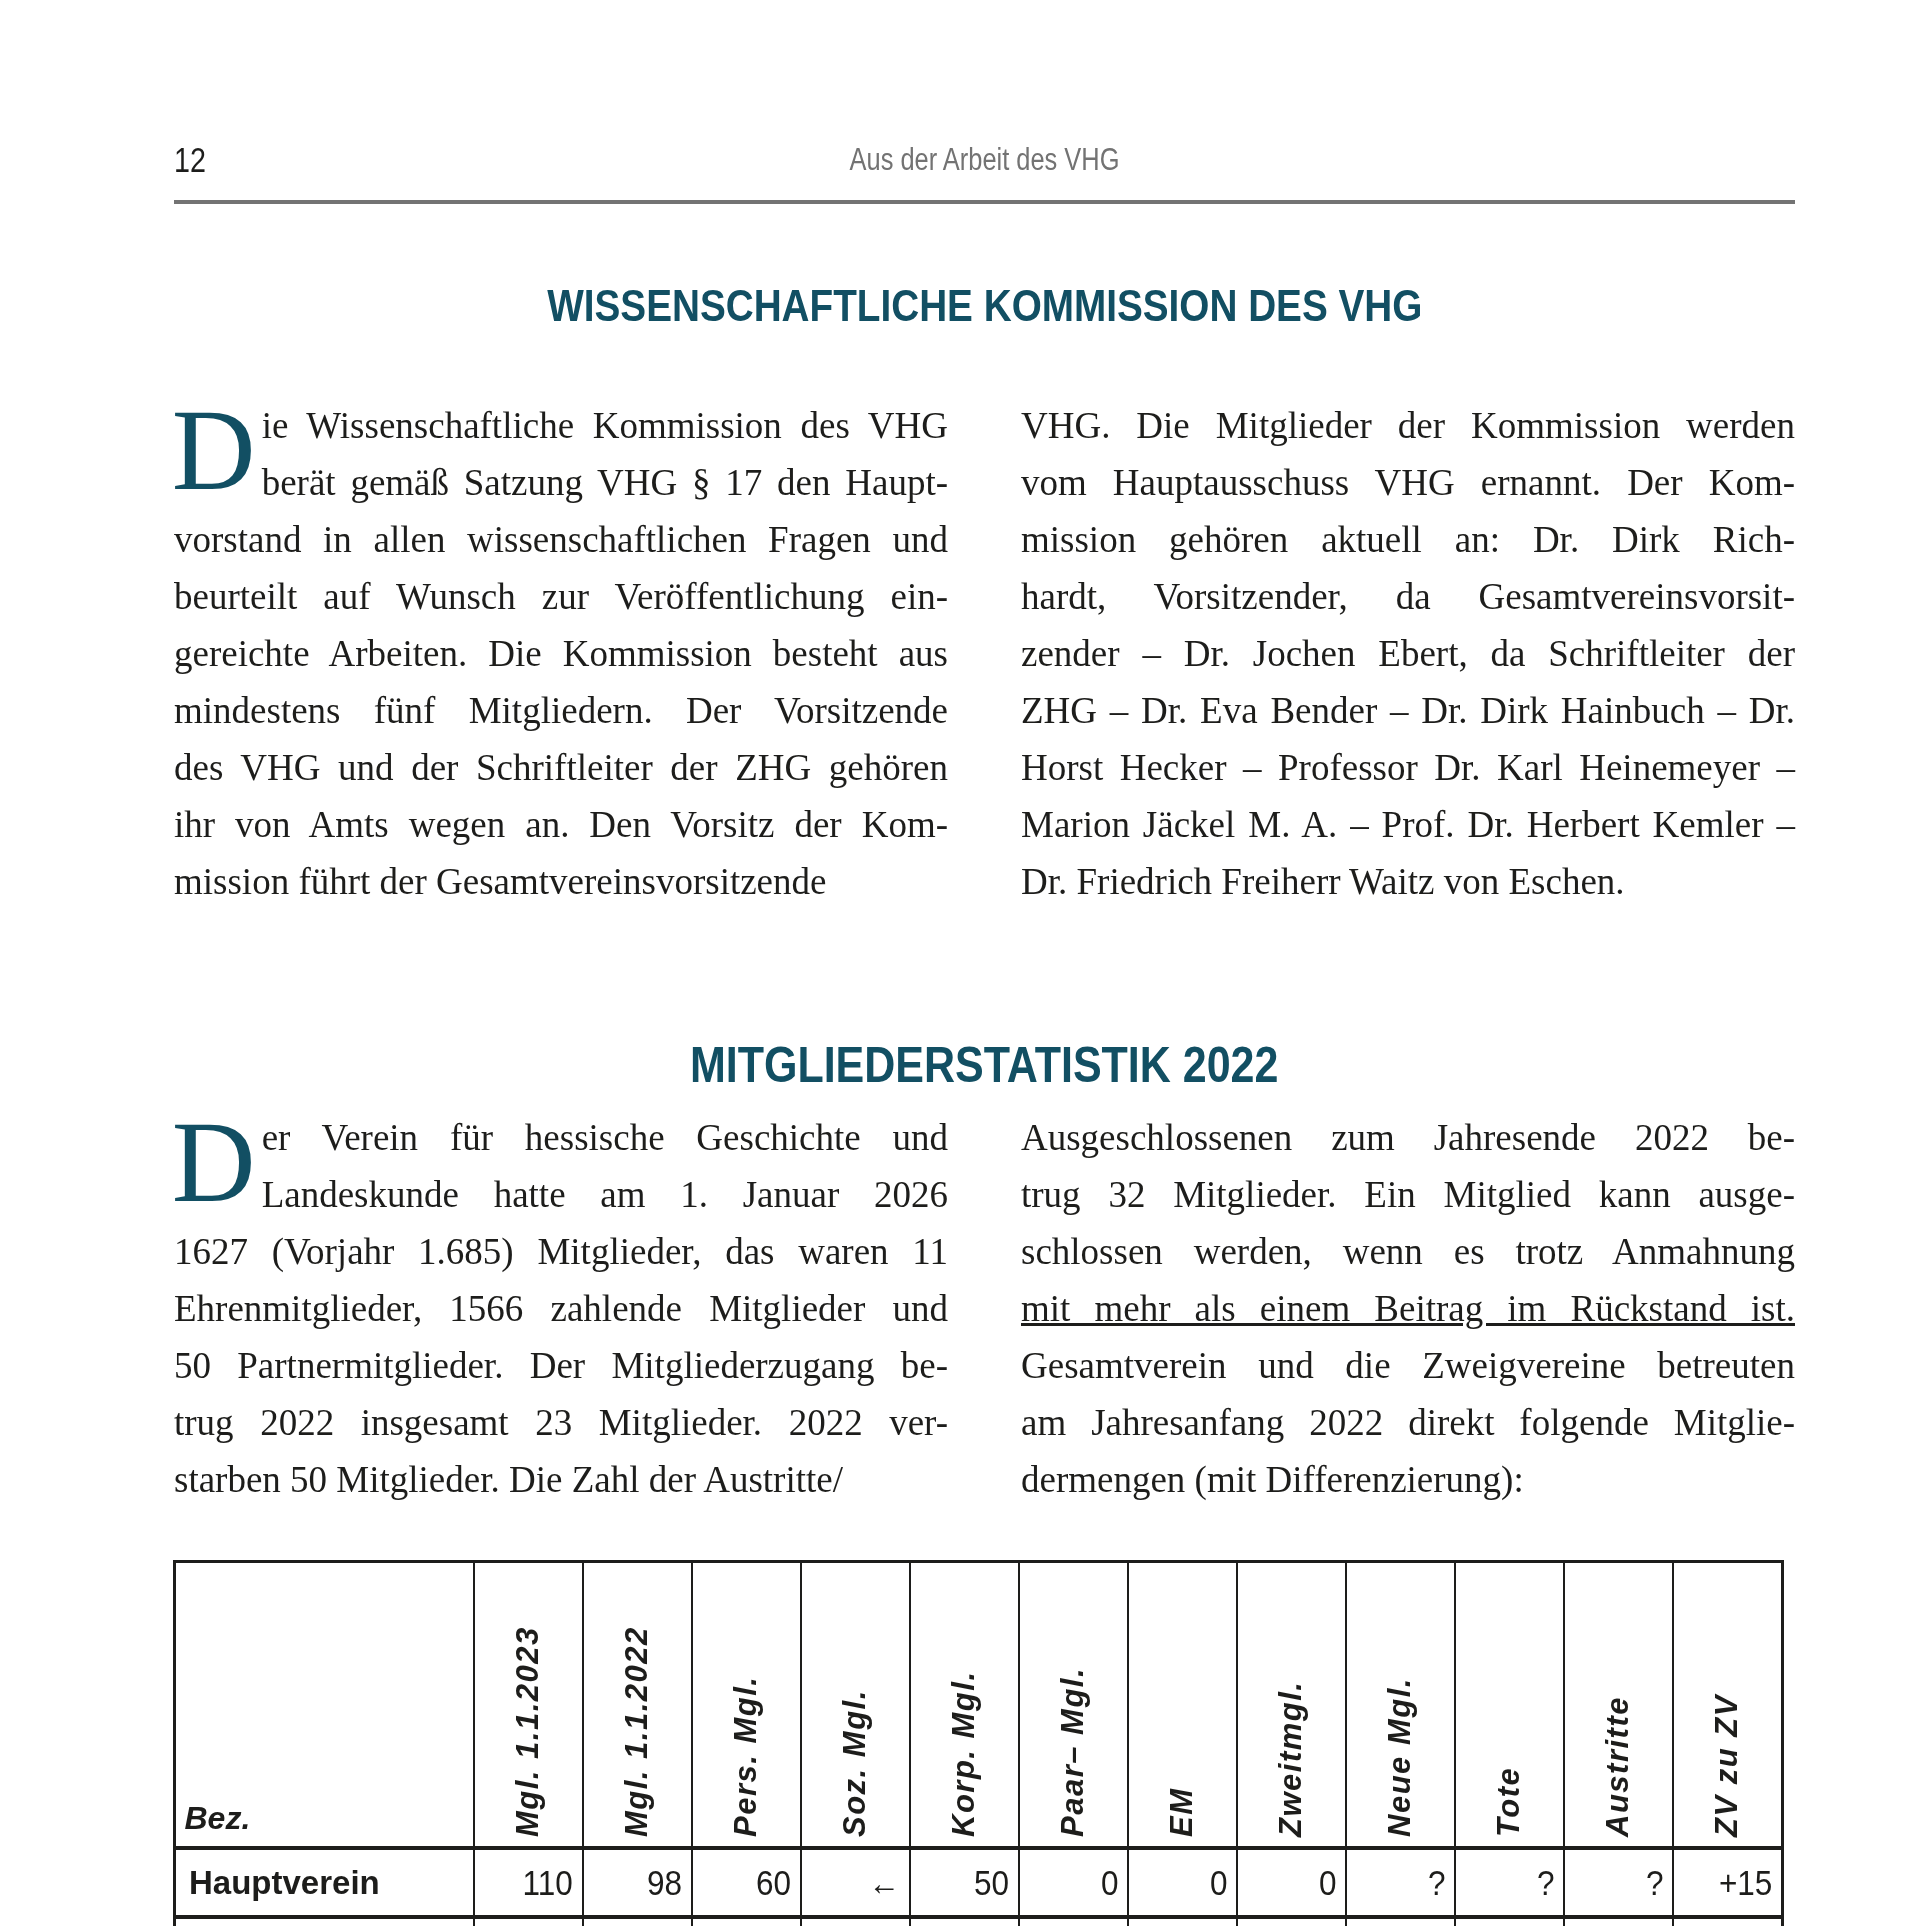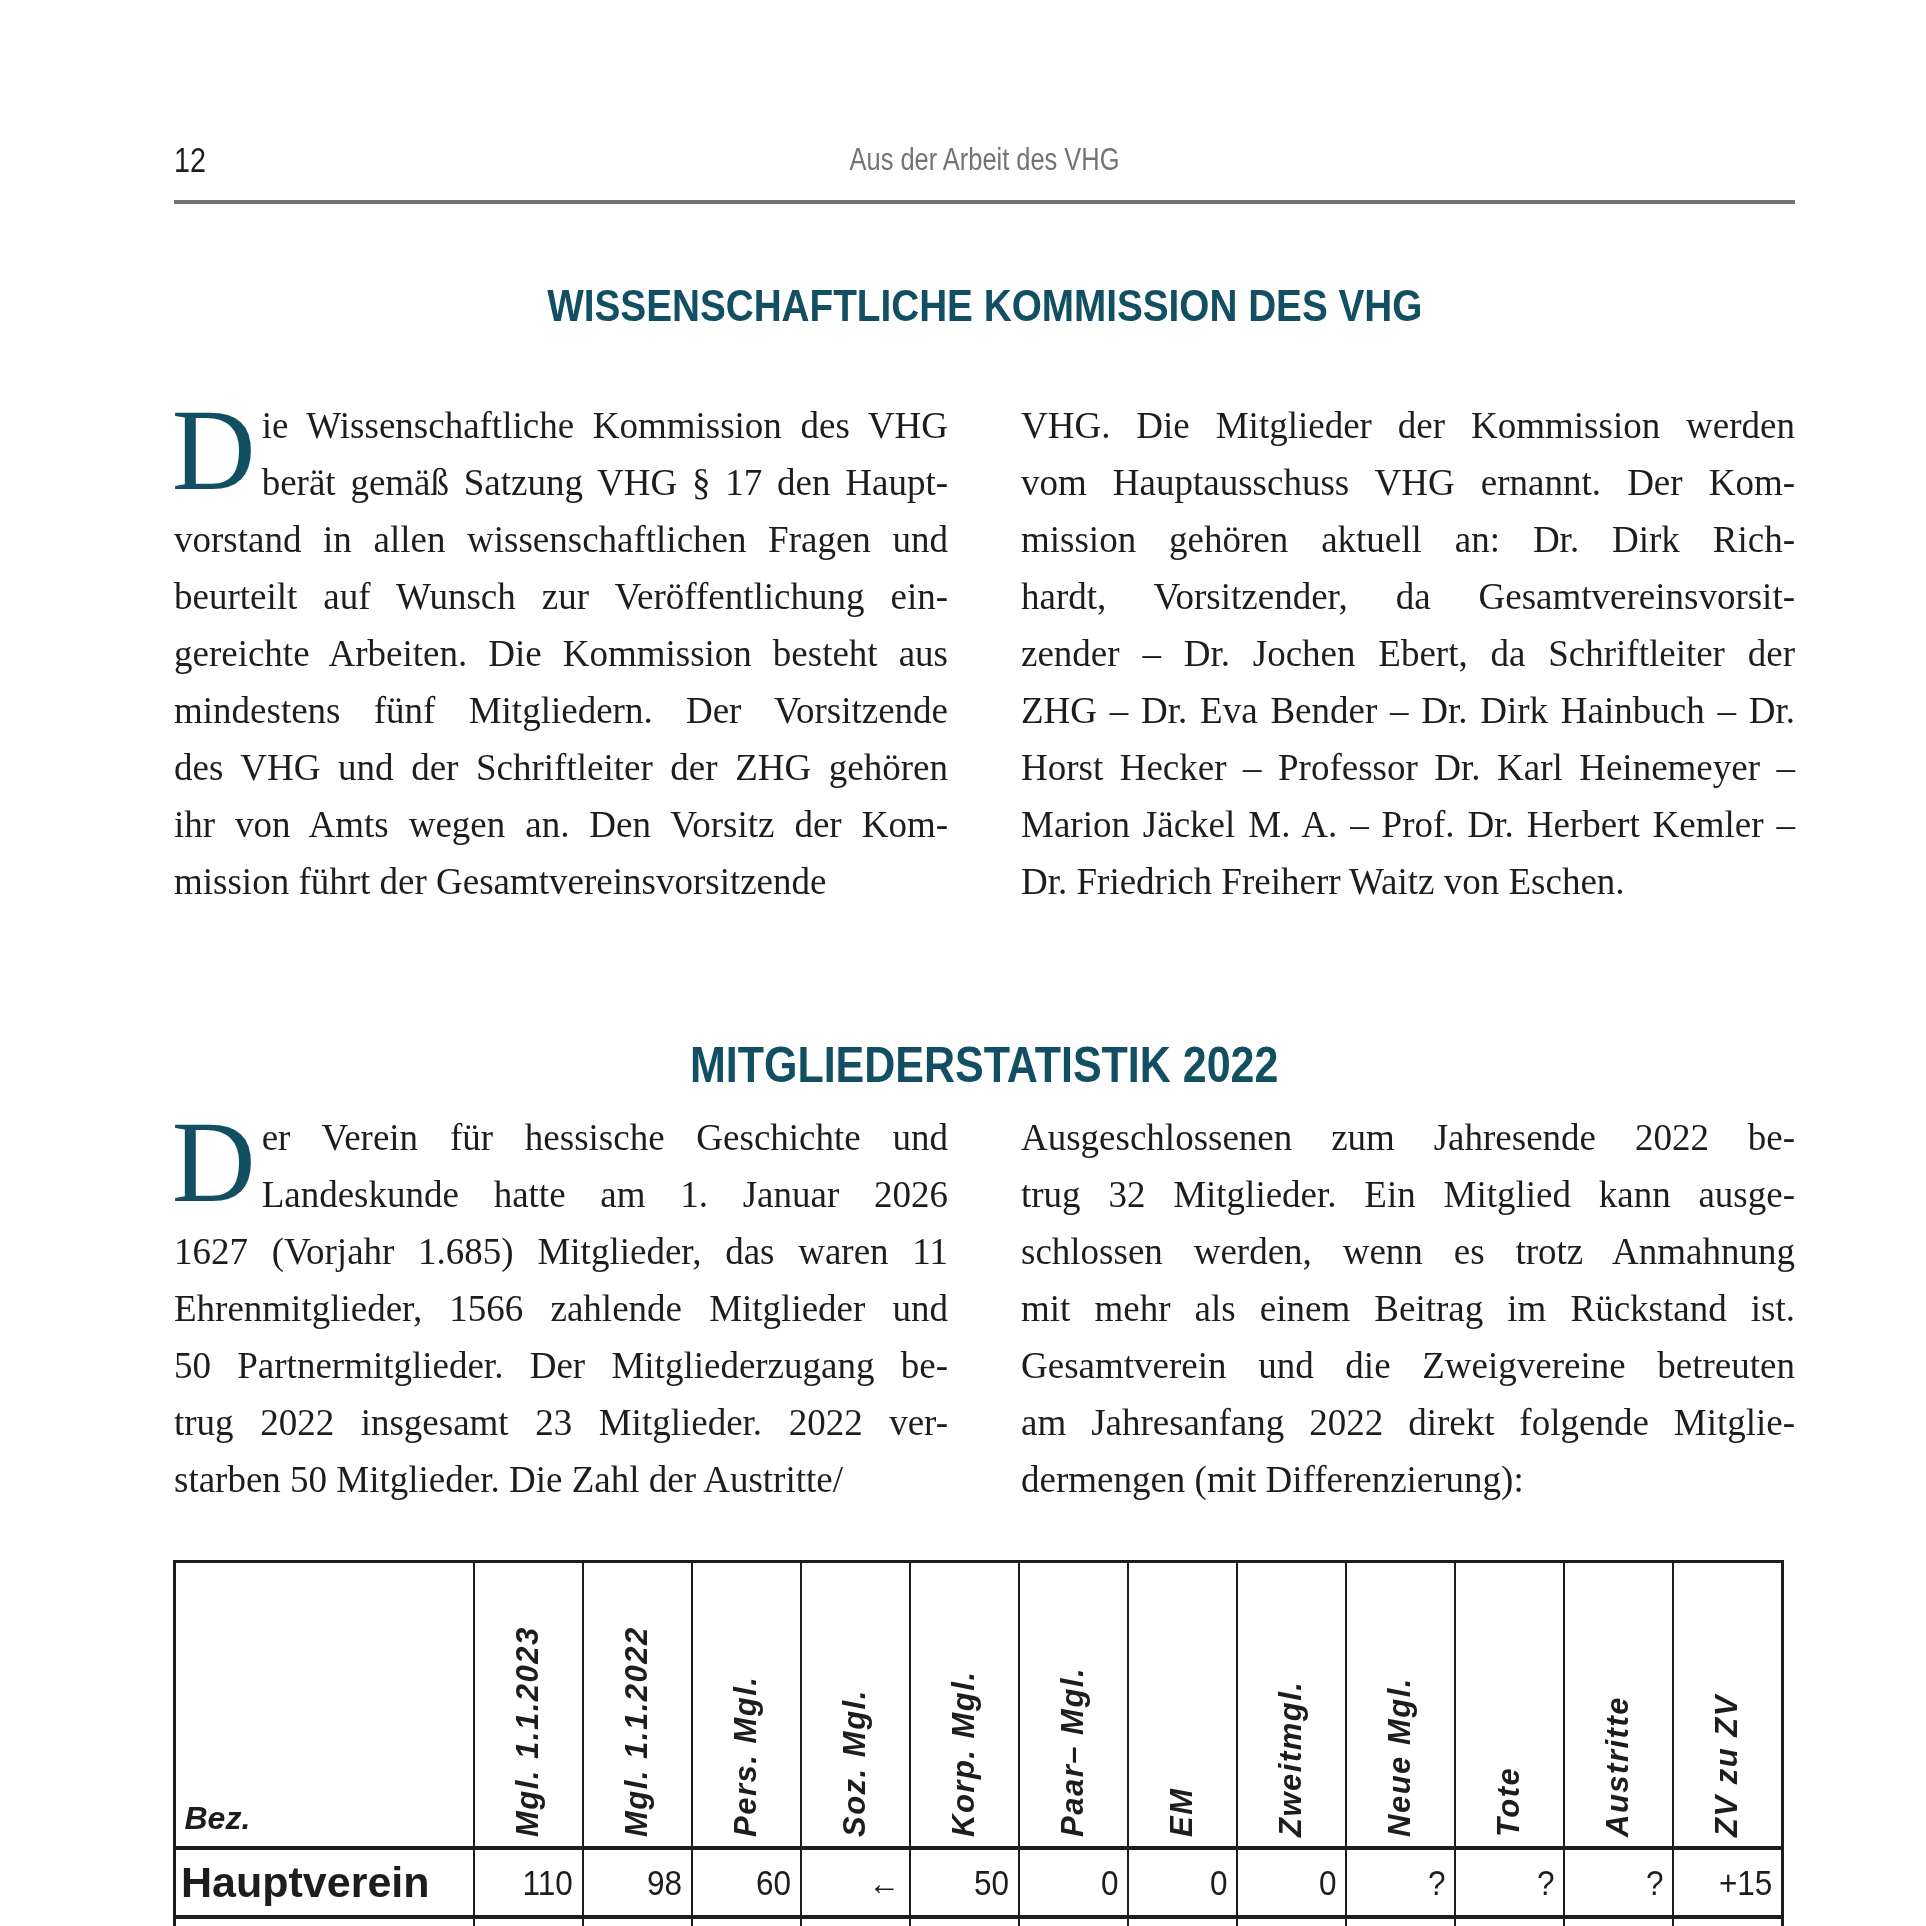--- a/index.html
+++ b/index.html
@@ -28,21 +28,21 @@
   #p2-right { left:1021px; top:1109px; }
 
   .stat-table { position:absolute; left:173px; top:1560px; border-collapse:collapse; border:3.5px solid #1d1d1b; }
   .stat-table th, .stat-table td { border:2.3px solid #1d1d1b; padding:0; }
   .stat-table thead th { height:274px; vertical-align:bottom; border-bottom:4.6px solid #1d1d1b;font-style:italic; }
   .stat-table th.bez { width:288px; text-align:left; font-size:32px; font-weight:bold; padding:0 0 9.2px 8.5px; }
   .stat-table th.rot { width:107px; position:relative; }
   .stat-table th.rot .vlabel { position:absolute; left:50%; bottom:9.2px; transform-origin:left bottom; transform:rotate(-90deg) translateY(50%); white-space:nowrap; font-size:31px; font-weight:bold; letter-spacing:1.5px; }
   .stat-table tbody td { height:65px; font-size:35px; text-align:right; padding-right:8.5px; }
   .stat-table tbody tr { border-bottom:4.6px solid #1d1d1b; }
-  .stat-table tbody td.name { text-align:left; font-weight:bold; padding-left:5px; padding-right:0; font-size:43px; white-space:nowrap; }
+  .stat-table tbody td.name { text-align:left; font-weight:bold; padding-left:13px; padding-right:0; font-size:33px; white-space:nowrap; }
   .num { display:inline-block; transform:scaleX(0.9); transform-origin:right center; }
 </style>
 </head>
 <body>
 
 <div class="running-head">
   <span class="page-number sans">12</span>
   <span class="running-title sans">Aus der Arbeit des VHG</span>
 </div>
 <div class="head-rule"></div>
@@ -89,21 +89,21 @@
       <span class="line" style="display: block;">50 Partnermitglieder. Der Mitgliederzugang be-</span>
       <span class="line" style="display: block;">trug 2022 insgesamt 23 Mitglieder. 2022 ver-</span>
       <span class="line last" style="display: block;">starben 50 Mitglieder. Die Zahl der Austritte/</span>
     </div>
 </div>
 <div id="p2-right" class="col serif">
   <div id="s2r">
       <span class="line" style="display: block;">Ausgeschlossenen zum Jahresende 2022 be-</span>
       <span class="line" style="display: block;">trug 32 Mitglieder. Ein Mitglied kann ausge-</span>
       <span class="line" style="display: block;">schlossen werden, wenn es trotz Anmahnung</span>
-      <span class="line" style="display: block;">mit mehr als einem Beitrag im Rückstand ist.</span>
+      <span class="line" style="display: block; text-decoration: underline;">mit mehr als einem Beitrag im Rückstand ist.</span>
       <span class="line" style="display: block;">Gesamtverein und die Zweigvereine betreuten</span>
       <span class="line" style="display: block;">am Jahresanfang 2022 direkt folgende Mitglie-</span>
       <span class="line last" style="display: block;">dermengen (mit Differenzierung):</span>
     </div>
 </div>
 
 <table class="stat-table sans">
   <thead>
       <tr id="thead-row">
         <th class="bez">Bez.</th>

